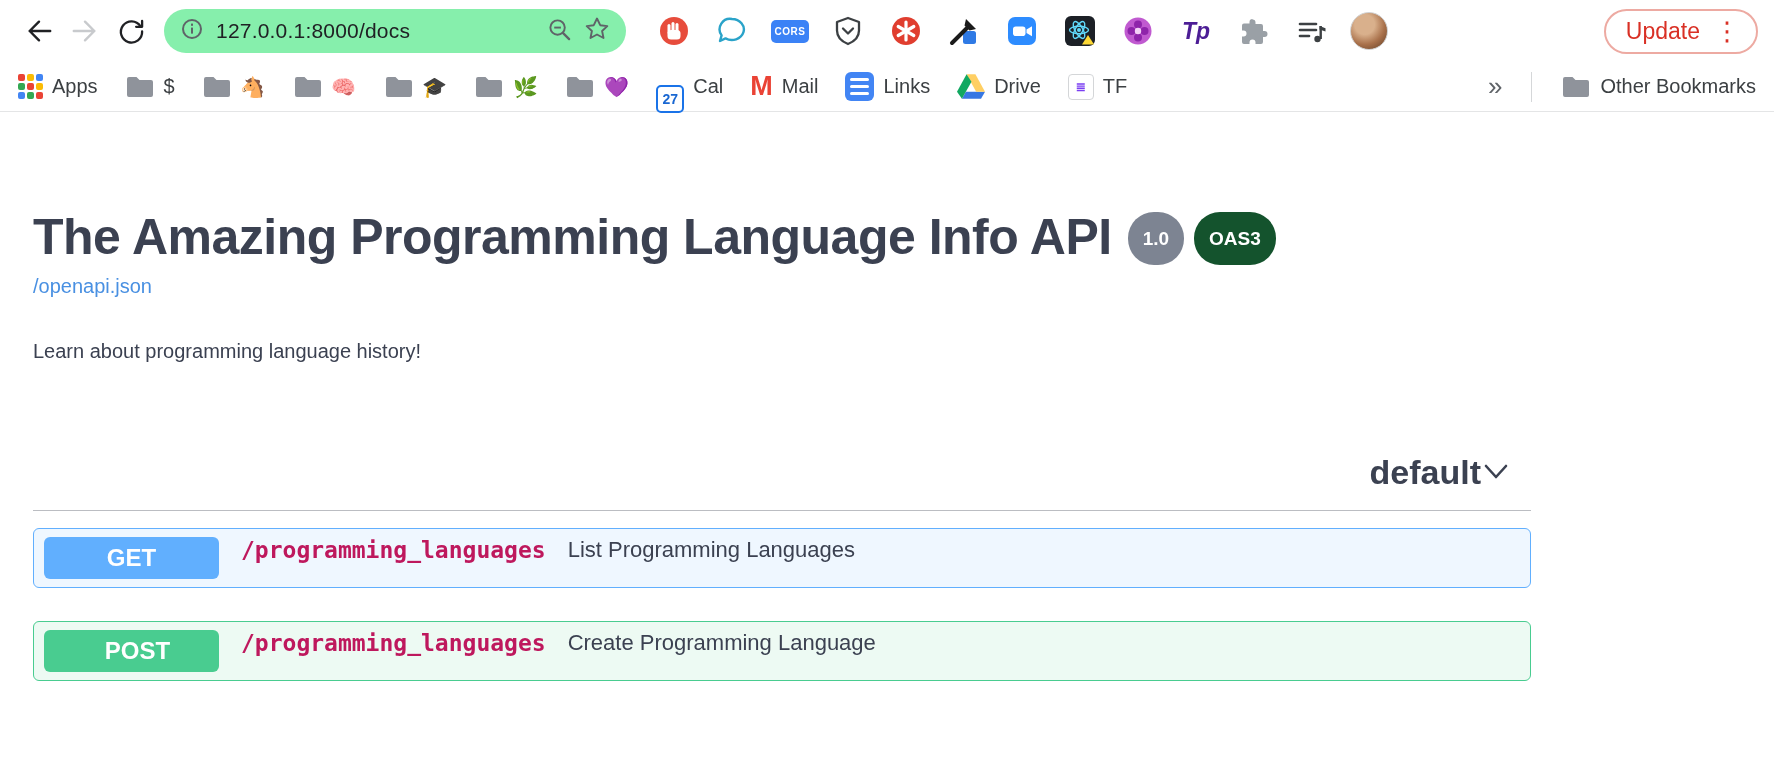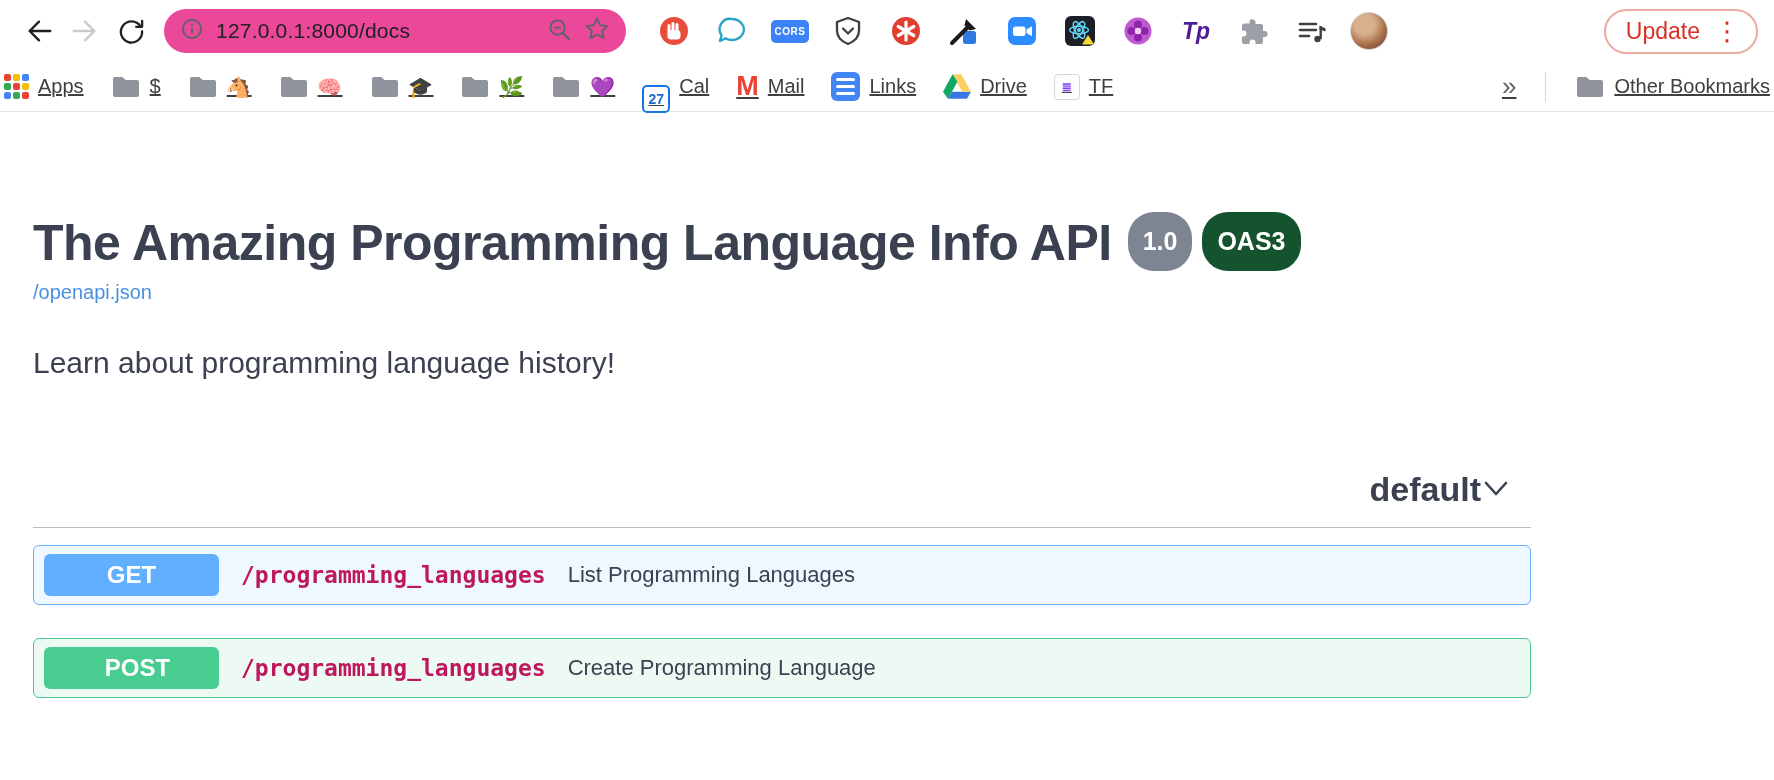--- a/index.html
+++ b/index.html
@@ -15,21 +15,21 @@
     height:62px; display:flex; align-items:center;
     padding:0 16px; background:#fff;
   }
   .nav-btn {
     width:46px; height:46px; border-radius:50%;
     display:flex; align-items:center; justify-content:center;
     flex:0 0 auto; cursor:pointer;
   }
   .omnibox {
     width:462px; height:44px; margin-left:10px;
-    background:#ec4899; border-radius:22px;
+    background:#86efac; border-radius:22px;
     display:flex; align-items:center; padding:0 16px; gap:12px;
     flex:0 0 auto;
   }
   .omnibox .url {
     flex:1; font-size:21px; color:#202124; letter-spacing:.2px;
     white-space:nowrap; overflow:hidden;
   }
   .ext-row { display:flex; align-items:center; gap:26px; margin-left:32px; }
   .ext { width:32px; height:32px; display:flex; align-items:center; justify-content:center; cursor:pointer; }
   .cors-chip {
@@ -46,22 +46,22 @@
     margin-left:auto; display:flex; align-items:center; gap:14px;
     border:2px solid #edaaa2; border-radius:28px; padding:7px 16px 7px 20px;
     color:#d93025; font-size:23px; cursor:pointer; background:#fff;
     flex:0 0 auto;
   }
   .update-pill .dots { font-size:26px; line-height:1; color:#d93025; }
 
   
   .bookmarks {
     height:50px; display:flex; align-items:center; gap:27px;
-    padding:0 4px; font-size:20px; color:#3c4043;
-    border-bottom:1px solid #e4e5e6; background:#fff;text-decoration:underline;
+    padding:0 18px; font-size:20px; color:#3c4043;
+    border-bottom:1px solid #e4e5e6; background:#fff;
   }
   .bm { display:flex; align-items:center; gap:9px; cursor:pointer; white-space:nowrap; flex:0 0 auto; }
   .bm-label { font-size:20px; color:#3c4043; }
   .apps-grid { display:grid; grid-template-columns:repeat(3,7px); grid-gap:2px; }
   .apps-grid i { width:7px; height:7px; border-radius:2px; display:block; }
   .cal-ic {
     width:28px; height:28px; border:2px solid #1a73e8; border-radius:5px;
     background:#fff; display:flex; align-items:center; justify-content:center;
     font-size:14px; font-weight:bold; color:#1967d2;margin-top:24px;
   }
@@ -81,43 +81,43 @@
 
   
   .content { padding-left:33px; }
   .title-row { margin-top:86px; display:flex; align-items:flex-end; gap:16px; }
   .api-title {
     margin:0; font-size:50px; font-weight:bold; color:#3b4151; letter-spacing:-.5px;
     line-height:1.1;
   }
   .badges { display:flex; gap:10px; margin-top:14px; }
   .badge {
-    color:#fff; font-size:25px; font-weight:bold;
+    color:#fff; font-size:19px; font-weight:bold;
     padding:17px 15px; border-radius:26px; line-height:1;
   }
   .badge-version { background:#7d8492; }
   .badge-oas { background:#14532d; }
   .spec-link {
     display:inline-block; margin-top:10px; font-size:20px; color:#4990e2;
     text-decoration:none; cursor:pointer;
   }
-  .api-desc { margin-top:42px; font-size:30px; color:#3b4151; }
+  .api-desc { margin-top:42px; font-size:20px; color:#3b4151; }
 
   .section-block { width:1498px; margin-top:80px; }
   .section-head {
     display:flex; align-items:center; justify-content:flex-end;
     padding:10px 20px 18px 14px;
     border-bottom:1px solid rgba(59,65,81,.35);
     cursor:pointer;
   }
   .section-title { margin:0; font-size:34px; font-weight:bold; color:#3b4151; }
 
   .opblock {
     width:1498px; margin-top:17px; border-radius:6px;
-    display:flex; align-items:center; padding:8px 10px; gap:22px;
+    display:flex; padding:8px 10px; gap:22px;
     cursor:pointer;
   }
   .opblock + .opblock { margin-top:33px; }
   .opblock.get  { background:#eff7ff; border:1px solid #61affe; }
   .opblock.post { background:#edfaf3; border:1px solid #49cc90; }
   .method-badge {
     width:175px; height:42px; line-height:42px; text-align:center;
     border-radius:6px; color:#fff; font-weight:bold; font-size:24px;
     flex:0 0 auto;
   }

